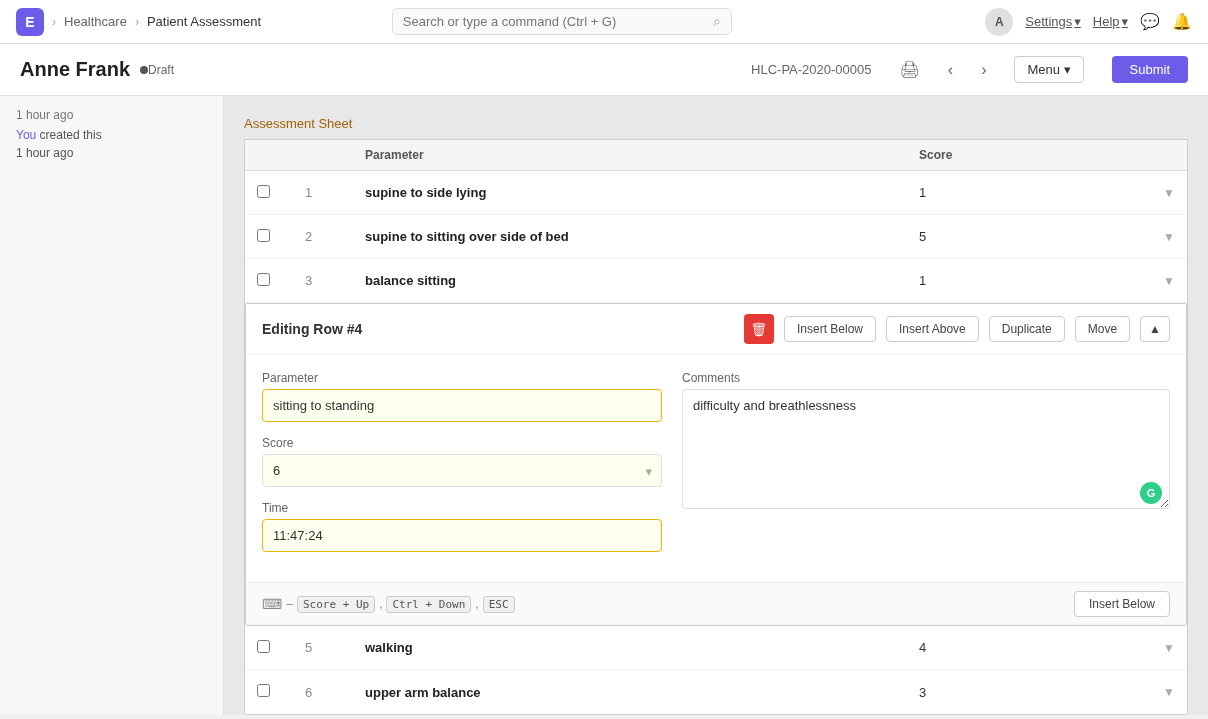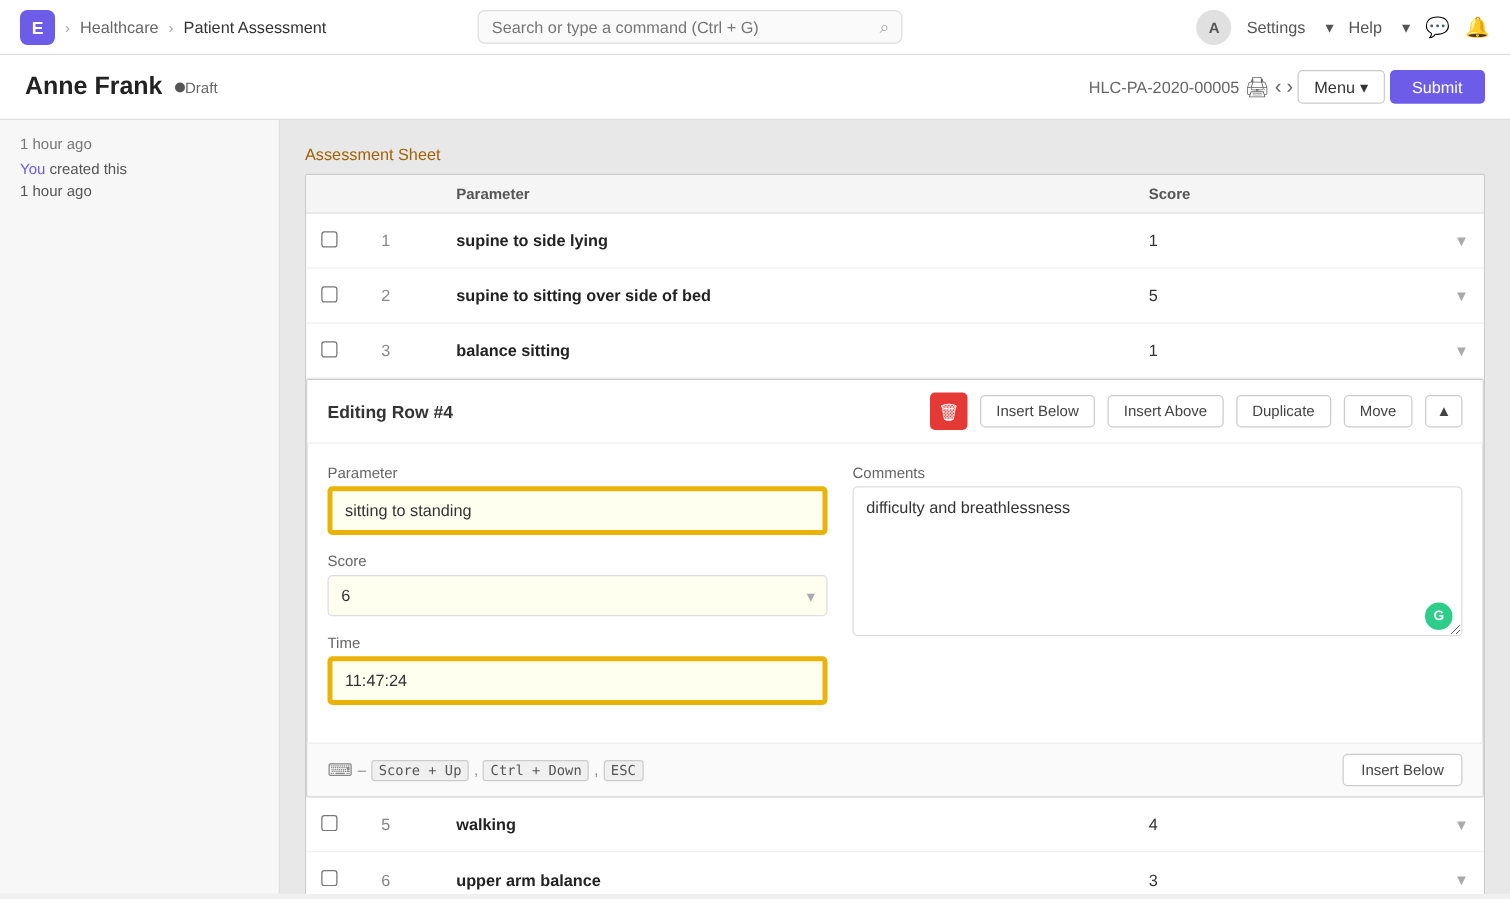--- a/index.html
+++ b/index.html
@@ -31,37 +31,37 @@
     }
     .nav-search-icon { color: #aaa; font-size: 14px; }
     .nav-right { display: flex; align-items: center; gap: 12px; margin-left: auto; }
     .nav-avatar {
       width: 28px; height: 28px; background: #e0e0e0;
       border-radius: 50%; display: flex; align-items: center;
       justify-content: center; font-size: 12px; font-weight: bold; color: #555;
     }
     .nav-btn {
       background: none; border: none; cursor: pointer;
-      font-size: 13px; color: #555; display: flex; align-items: center; gap: 16px;
+      font-size: 13px; color: #555; display: flex; align-items: center; gap: 2px; text-decoration: underline;
     }
     .nav-icon { font-size: 16px; color: #777; cursor: pointer; }
 
     
     .page-header {
       display: flex; align-items: center; justify-content: space-between;
       padding: 12px 20px; background: #fff; border-bottom: 1px solid #e0e0e0;
     }
     .page-title-area { display: flex; align-items: center; gap: 10px; }
     .page-title { font-size: 20px; font-weight: 600; color: #222; }
     .status-badge {
       display: flex; align-items: center; gap: 0;
       font-size: 12px; color: #666;
     }
     .status-dot { width: 8px; height: 8px; background: #555; border-radius: 50%; }
-    .page-header-right { display: flex; align-items: center; gap: 4px; }
+    .page-header-right { display: flex; align-items: center; gap: 28px; }
     .doc-id { font-size: 13px; color: #666; }
     .header-icon-btn { background: none; border: none; cursor: pointer; font-size: 16px; color: #666; }
     .menu-btn {
       background: none; border: 1px solid #ccc; border-radius: 4px;
       padding: 5px 12px; cursor: pointer; font-size: 13px; color: #333;
       display: flex; align-items: center; gap: 4px;
     }
     .submit-btn {
       background: #6c5ce7; color: #fff; border: none;
       border-radius: 4px; padding: 6px 18px; cursor: pointer;
@@ -131,21 +131,21 @@
       background: #fff; border: 1px solid #ccc; border-radius: 4px;
       padding: 5px 8px; cursor: pointer; font-size: 12px; color: #444;
     }
 
     .editing-body { padding: 16px; display: flex; gap: 20px; }
     .editing-left { flex: 0 0 400px; }
     .editing-right { flex: 1; }
 
     .field-label { font-size: 12px; color: #666; margin-bottom: 4px; }
     .field-input {
-      width: 100%; border: 4px solid #eab308; border-radius: 4px;
+      width: 100%; border: 1px solid #eab308; border-radius: 4px;
       padding: 8px 10px; font-size: 13px; background: #fffff0;
       outline: none; color: #333;
     }
     .field-select-wrap { position: relative; }
     .field-select {
       width: 100%; border: 1px solid #ddd; border-radius: 4px;
       padding: 8px 10px; font-size: 13px; background: #fffff0;
       outline: none; color: #333; appearance: none; cursor: pointer;
     }
     .select-arrow {

